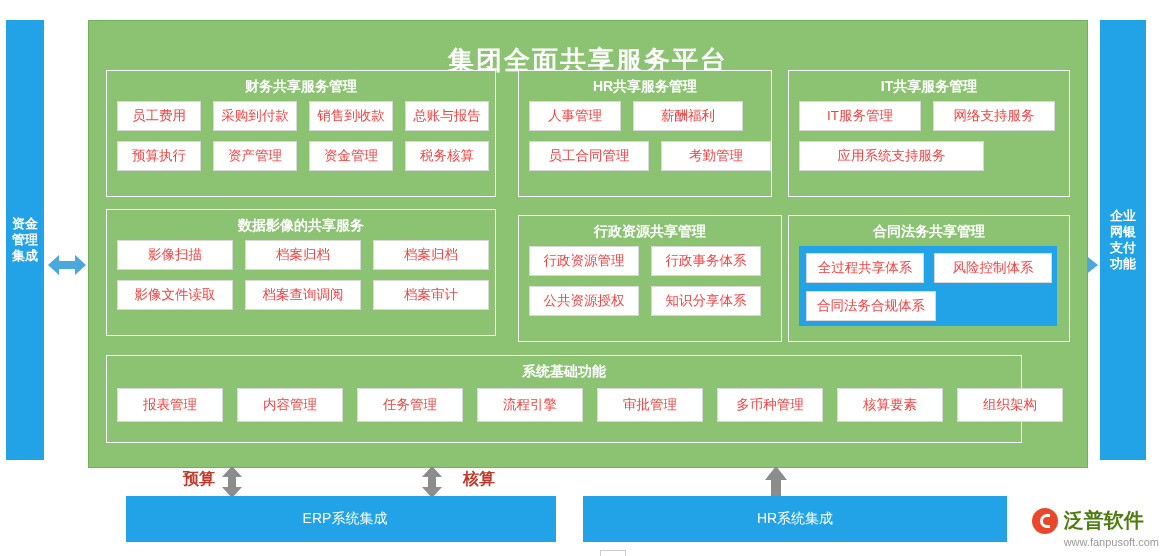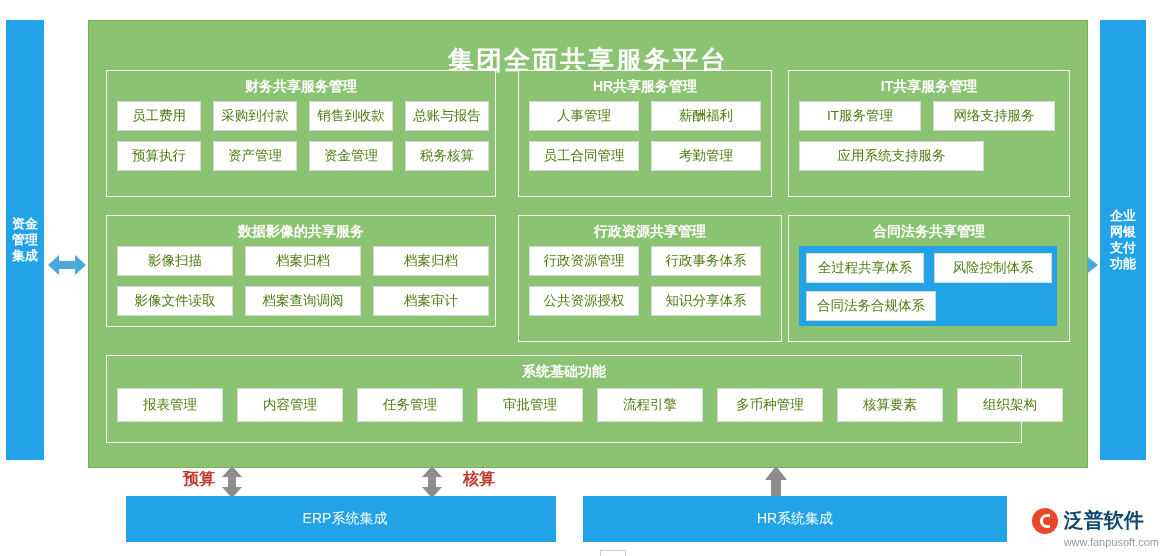--- a/index.html
+++ b/index.html
@@ -56,21 +56,21 @@
     position:absolute;left:0;top:7px;width:100%;
     text-align:center;color:#ffffff;font-size:14px;font-weight:bold;
   }
   .cells{
     position:absolute;left:10px;right:10px;top:30px;bottom:8px;
   }
   .row{display:flex;gap:12px;margin-bottom:10px;}
   .cell{
     background:#ffffff;
     border:1px solid #d8d8d8;
-    color:#4d7c0f;
+    color:#ef4444;
     font-size:13.5px;
     height:30px;
     display:flex;align-items:center;justify-content:center;
     box-sizing:border-box;
     white-space:nowrap;
     flex:0 0 auto;
     padding:0 8px;
   }
 
   
@@ -112,21 +112,21 @@
     background:#e8472a;
     position:relative;
     display:inline-block;
   }
   #logo-mark:after{
     content:"";position:absolute;left:8px;top:6px;
     width:10px;height:14px;border:3px solid #ffffff;border-right:none;
     border-radius:7px 0 0 7px;
     box-sizing:border-box;
   }
-  #logo-text{color:#0c4a6e;font-size:20px;font-weight:bold;}
+  #logo-text{color:#4d7c0f;font-size:20px;font-weight:bold;}
   #logo-url{color:#9a9a9a;font-size:11px;margin-top:2px;margin-left:32px;}
 
   
   #bottom-tick{
     position:absolute;left:600px;bottom:0;width:26px;height:6px;
     border-left:1px solid #cccccc;border-right:1px solid #cccccc;
     border-top:1px solid #cccccc;
     box-sizing:border-box;
   }
 </style>
@@ -170,44 +170,44 @@
         <div class="cell" style="width:84px">资金管理</div>
         <div class="cell" style="width:84px">税务核算</div>
       </div>
     </div>
   </div>
 
   <div class="panel" style="left:518px;top:70px;width:254px;height:127px;">
     <div class="panel-title">HR共享服务管理</div>
     <div class="cells">
       <div class="row">
-        <div class="cell" style="width:110px">人事管理</div>
+        <div class="cell" style="width:92px">人事管理</div>
         <div class="cell" style="width:110px">薪酬福利</div>
       </div>
       <div class="row">
-        <div class="cell" style="width:110px">员工合同管理</div>
+        <div class="cell" style="width:120px">员工合同管理</div>
         <div class="cell" style="width:110px">考勤管理</div>
       </div>
     </div>
   </div>
 
   <div class="panel" style="left:788px;top:70px;width:282px;height:127px;">
     <div class="panel-title">IT共享服务管理</div>
     <div class="cells">
       <div class="row">
         <div class="cell" style="width:122px">IT服务管理</div>
         <div class="cell" style="width:122px">网络支持服务</div>
       </div>
       <div class="row">
         <div class="cell" style="width:185px">应用系统支持服务</div>
       </div>
     </div>
   </div>
 
-  <div class="panel" style="left:106px;top:215px;width:390px;height:112px;">
+  <div class="panel" style="left:106px;top:209px;width:390px;height:127px;">
     <div class="panel-title">数据影像的共享服务</div>
     <div class="cells">
       <div class="row">
         <div class="cell" style="width:116px">影像扫描</div>
         <div class="cell" style="width:116px">档案归档</div>
         <div class="cell" style="width:116px">档案归档</div>
       </div>
       <div class="row">
         <div class="cell" style="width:116px">影像文件读取</div>
         <div class="cell" style="width:116px">档案查询调阅</div>
@@ -243,22 +243,22 @@
     </div>
   </div>
 
   <div class="panel" style="left:106px;top:355px;width:916px;height:88px;">
     <div class="panel-title">系统基础功能</div>
     <div class="cells" style="top:32px">
       <div class="row" style="gap:14px">
         <div class="cell" style="width:106px;height:34px">报表管理</div>
         <div class="cell" style="width:106px;height:34px">内容管理</div>
         <div class="cell" style="width:106px;height:34px">任务管理</div>
+        <div class="cell" style="width:106px;height:34px">流程引擎</div>
         <div class="cell" style="width:106px;height:34px">审批管理</div>
-        <div class="cell" style="width:106px;height:34px">流程引擎</div>
         <div class="cell" style="width:106px;height:34px">多币种管理</div>
         <div class="cell" style="width:106px;height:34px">核算要素</div>
         <div class="cell" style="width:106px;height:34px">组织架构</div>
       </div>
     </div>
   </div>
 
   <div class="flow-label" style="left:183px;top:469px;">预算</div>
   <div class="flow-label" style="left:463px;top:469px;">核算</div>
   <div class="flow-label" style="left:803px;top:474px;margin-top:40px;">员工主数据</div>

